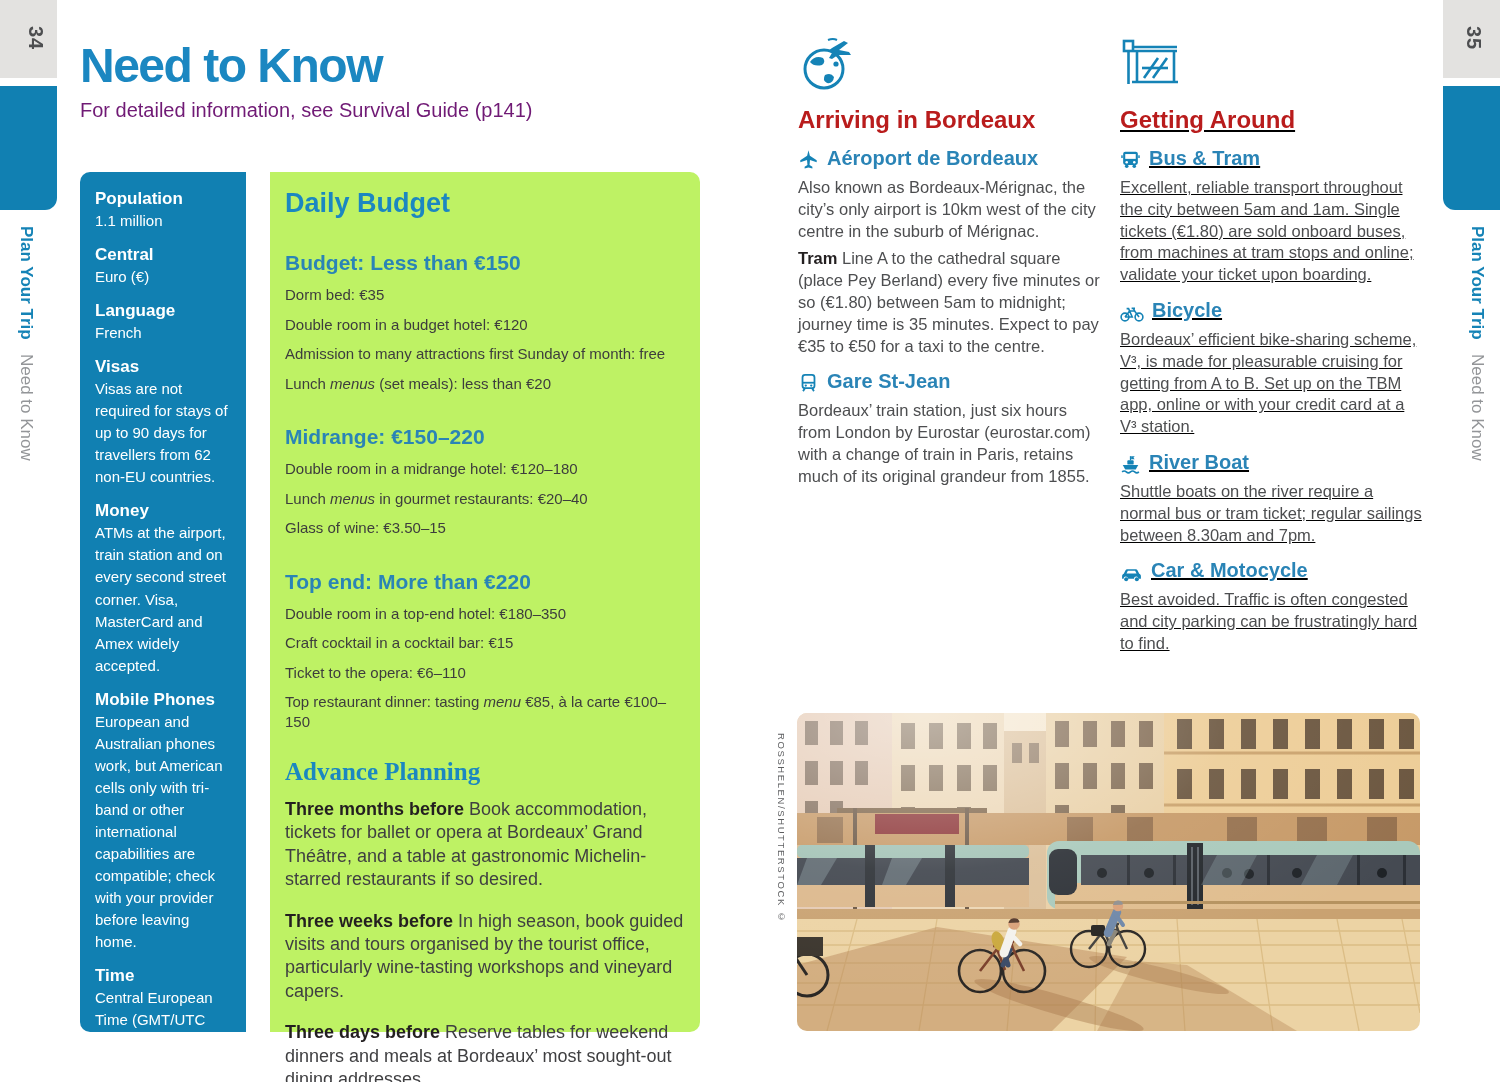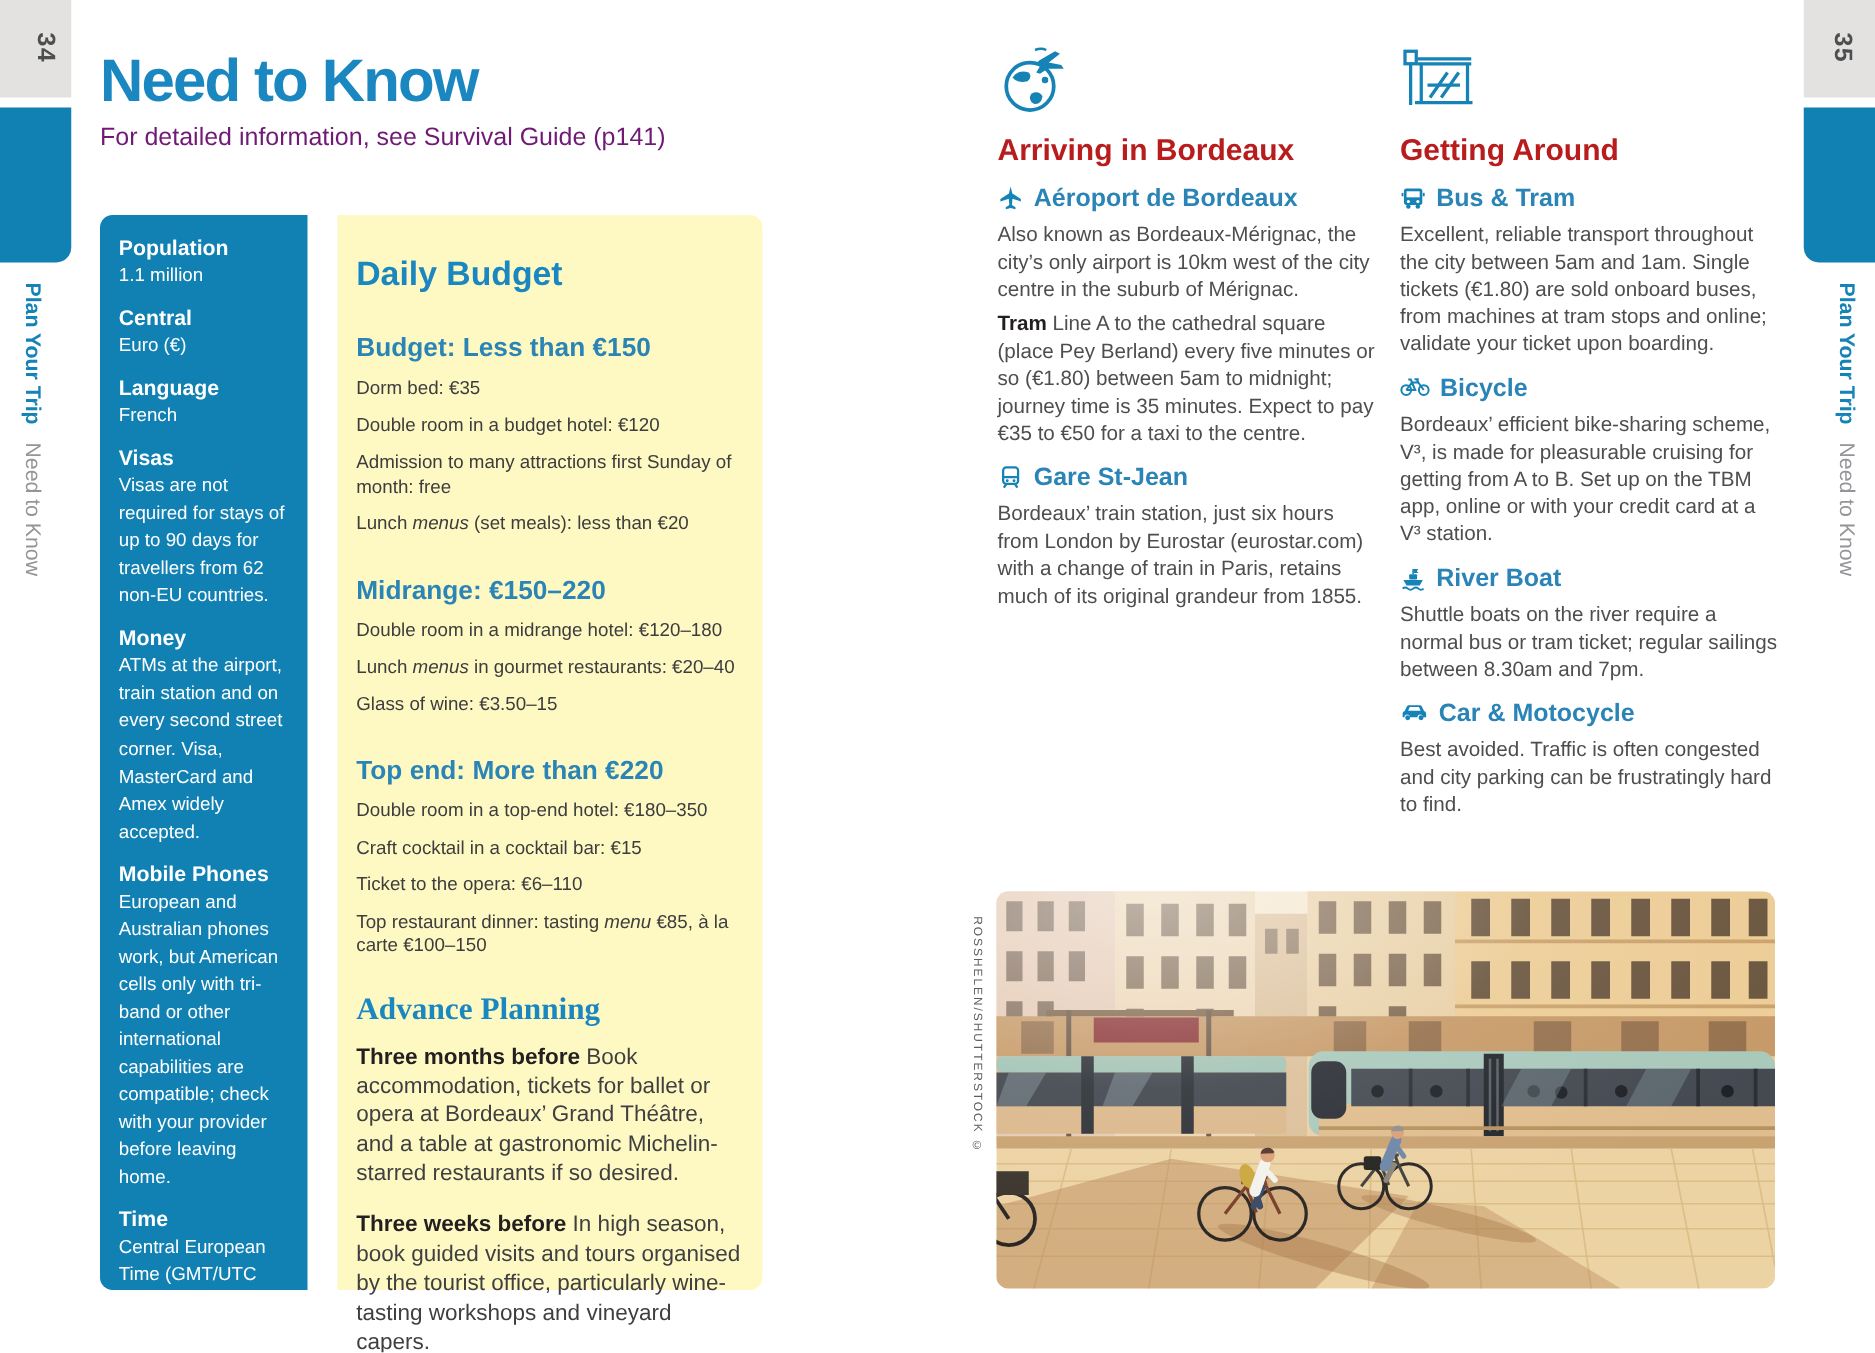--- a/index.html
+++ b/index.html
@@ -25,35 +25,35 @@
   
   .hdr{position:absolute;left:80px;top:38px;}
   .hdr h1{margin:0;font-size:48px;font-weight:bold;color:#1b87c1;letter-spacing:-1.5px;}
   .hdr .sub{margin-top:6px;font-size:20px;color:#701a75;}
   
   .infobox{position:absolute;left:80px;top:172px;width:166px;height:860px;background:#1180b2;
            border-radius:10px 0 0 10px;box-sizing:border-box;padding:17px 14px 0 15px;color:#fff;}
   .infobox h3{margin:0;font-size:17px;font-weight:bold;}
   .infobox p{margin:1px 0 13px 0;font-size:15px;line-height:1.47;}
   
-  .budget{position:absolute;left:270px;top:172px;width:340px;height:860px;background:#fef9c3;
-          border-radius:0 10px 10px 0;box-sizing:border-box;padding:32px 12px 0 15px;}
+  .budget{position:absolute;left:270px;top:172px;width:430px;height:860px;background:#bef264;
+          border-radius:0 10px 10px 0;box-sizing:border-box;padding:16px 12px 0 15px;}
   .budget h2{margin:0 0 6px 0;font-size:27px;font-weight:bold;color:#1b87c1;}
   .tier-label{margin-top:32px;font-size:21px;font-weight:bold;color:#2a84b6;}
   .b-item{margin-top:10px;font-size:15px;color:#3d3d3d;line-height:1.3;}
   .b-item i{font-style:italic;}
   .budget .plan-title{margin-top:27px;font-size:25px;font-weight:bold;color:#1b87c1;font-family:Liberation Serif, serif;}
   .plan-para{margin-top:12px;font-size:18px;line-height:1.3;color:#3f3f41;}
   .plan-para b{color:#231f20;}
   
   .col{position:absolute;top:36px;width:304px;}
-  .colA{left:798px;} .colB{left:1120px;}
+  .colA{left:798px;} .colB{left:1120px;text-decoration:underline;}
   .col .bigicon{height:58px;margin-bottom:8px;}
   .col h2{margin:0 0 12px 0;font-size:24px;font-weight:bold;color:#b91c1c;}
-  .subhead{display:flex;align-items:flex-start;gap:8px;margin:13px 0 7px 0;
+  .subhead{display:flex;align-items:flex-end;gap:8px;margin:13px 0 7px 0;
            font-size:20px;font-weight:bold;color:#2a84b6;}
   .subhead svg{flex:0 0 auto;}
   .col p{margin:0 0 6px 0;font-size:16.5px;line-height:21.8px;color:#4d4e50;}
   .col p b{color:#231f20;}
   
   .photo{position:absolute;left:797px;top:713px;width:623px;height:318px;border-radius:10px;
          overflow:hidden;}
   .photo svg{display:block;width:100%;height:100%;}
   .credit{position:absolute;left:776px;top:733px;writing-mode:vertical-rl;font-size:9.5px;
           letter-spacing:1.6px;color:#5d5e60;}

